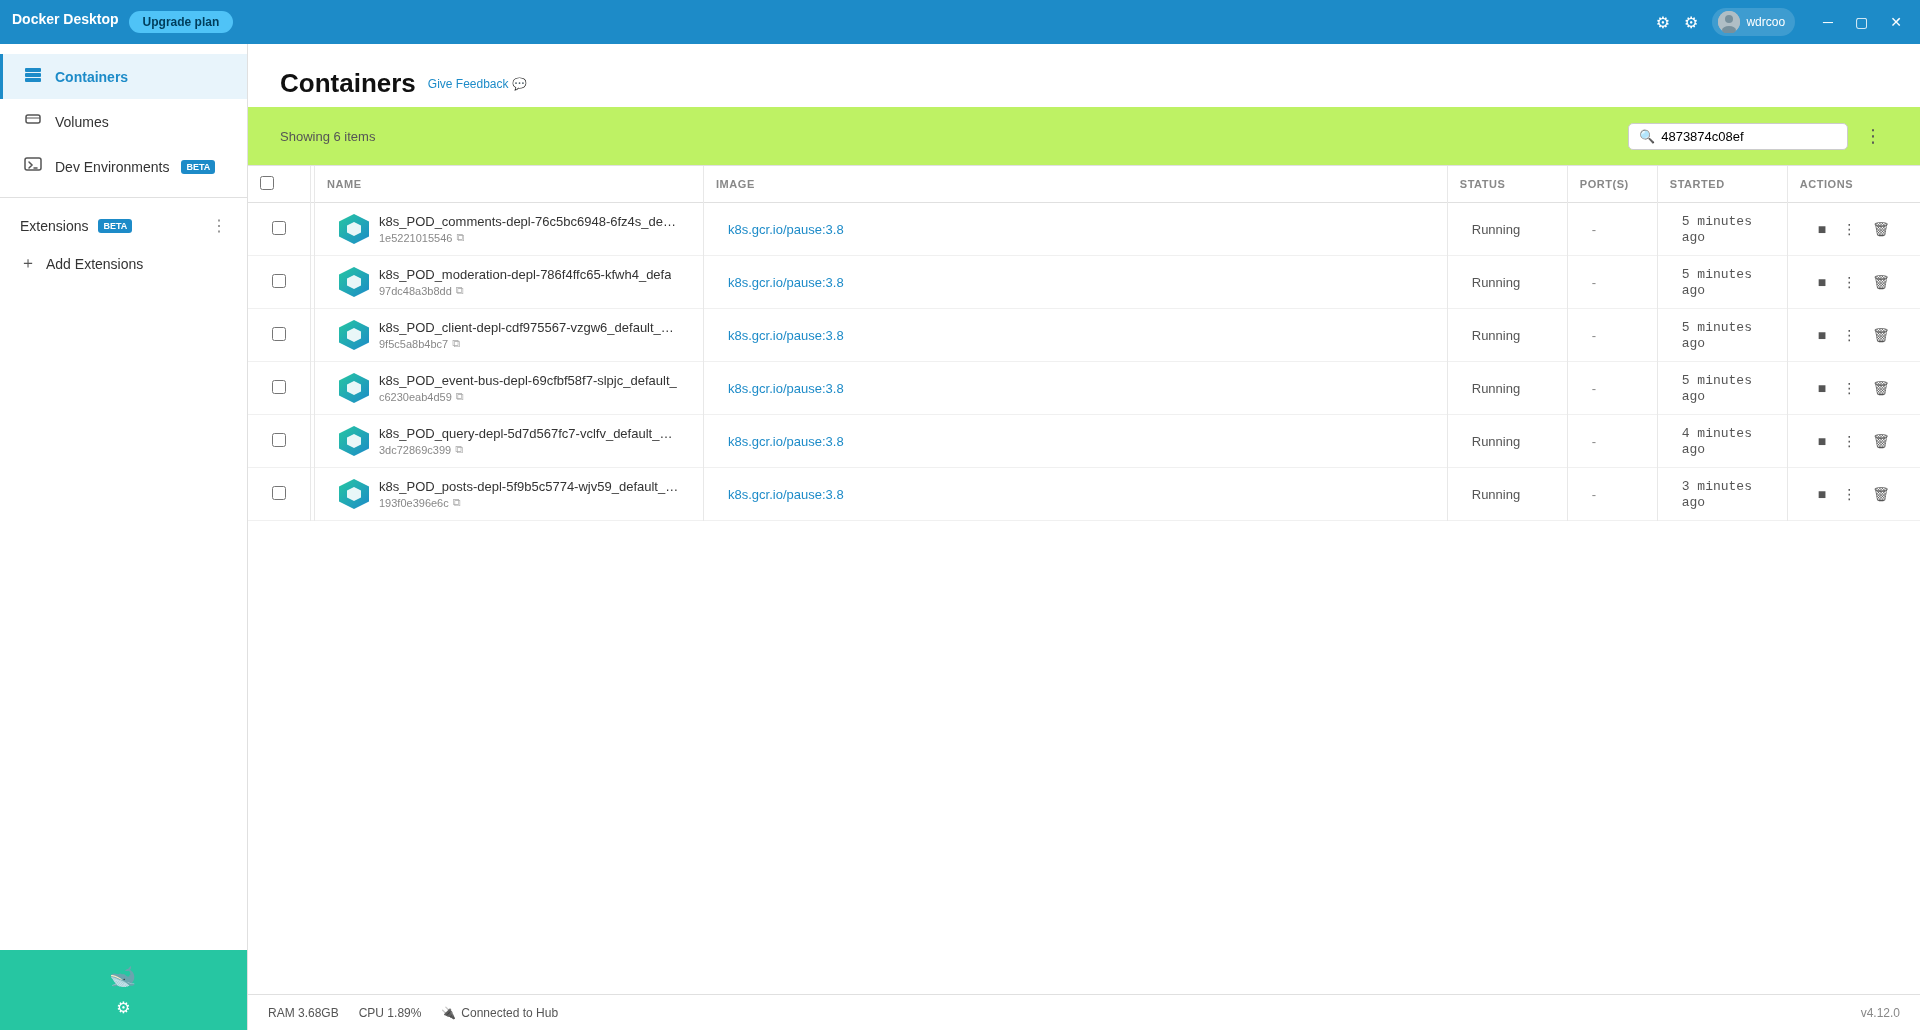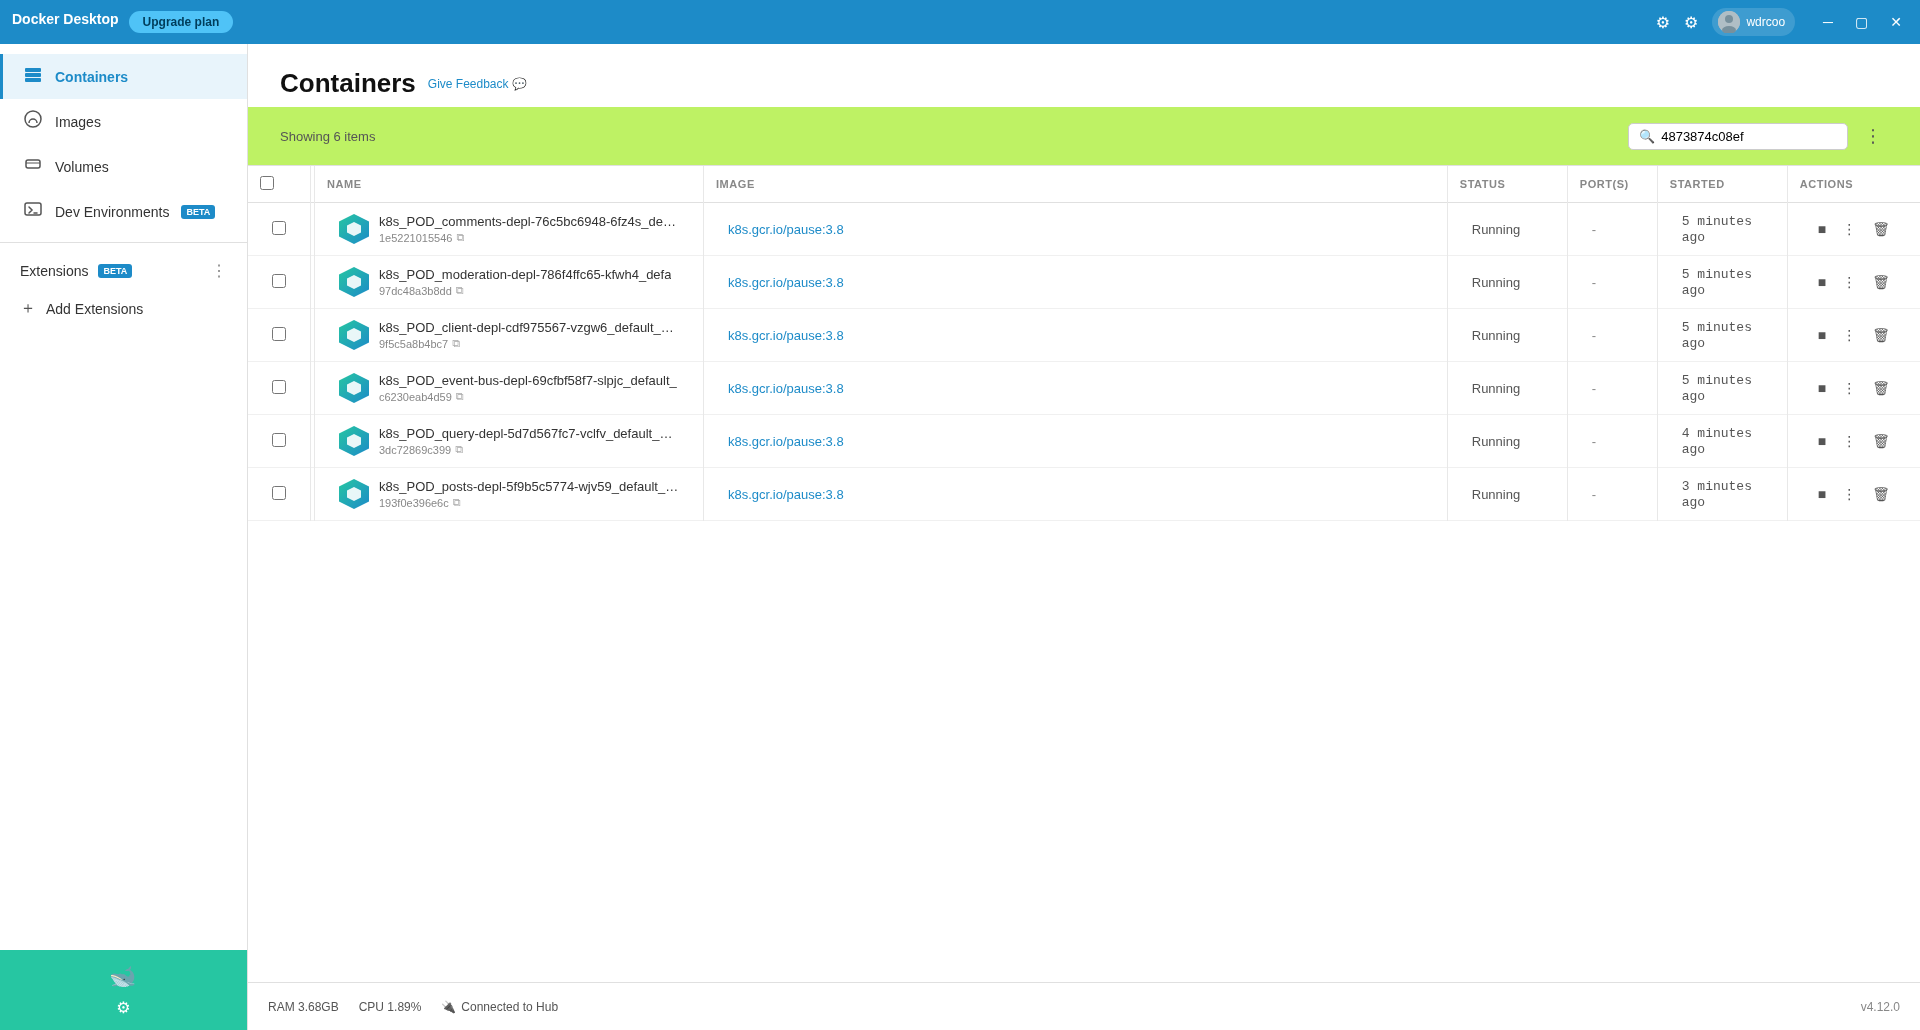--- a/index.html
+++ b/index.html
@@ -177,21 +177,21 @@
     .started-time { color: #555; font-size: 13px; font-family: Liberation Mono, monospace; }
     .actions-cell { display: flex; align-items: center; gap: 4px; }
     .action-btn {
       background: none; border: none; cursor: pointer;
       padding: 4px 6px; color: #555; font-size: 14px;
       border-radius: 3px;
     }
 
     
     .status-bar {
-      height: 48px;
+      height: 36px;
       background: white;
       border-top: 1px solid #e0e0e0;
       display: flex;
       align-items: center;
       padding: 0 20px;
       justify-content: space-between;
       flex-shrink: 0;
       text-align: right;
     }
     .status-left { display: flex; gap: 20px; align-items: center; }
@@ -237,29 +237,20 @@
     <div class="sidebar-nav">
       <div class="nav-item active">
         <span class="nav-icon">
           <svg width="20" height="20" viewBox="0 0 20 20" fill="none">
             <rect x="2" y="4" width="16" height="4" rx="1" fill="#1d8bc8"></rect>
             <rect x="2" y="9" width="16" height="4" rx="1" fill="#1d8bc8"></rect>
             <rect x="2" y="14" width="16" height="4" rx="1" fill="#1d8bc8"></rect>
           </svg>
         </span>
         <span>Containers</span>
-      </div>
-      <div class="nav-item">
-        <span class="nav-icon">
-          <svg width="20" height="20" viewBox="0 0 20 20" fill="none">
-            <path d="M10 2C5.58 2 2 5.58 2 10s3.58 8 8 8 8-3.58 8-8-3.58-8-8-8z" stroke="#555" stroke-width="1.5" fill="none"></path>
-            <path d="M6 14c0-2.2 1.8-4 4-4s4 1.8 4 4" stroke="#555" stroke-width="1.5" fill="none"></path>
-          </svg>
-        </span>
-        <span>Images</span>
       </div>
       <div class="nav-item">
         <span class="nav-icon">
           <svg width="20" height="20" viewBox="0 0 20 20" fill="none">
             <rect x="3" y="6" width="14" height="8" rx="2" stroke="#555" stroke-width="1.5" fill="none"></rect>
             <path d="M3 9h14" stroke="#555" stroke-width="1"></path>
           </svg>
         </span>
         <span>Volumes</span>
       </div>

